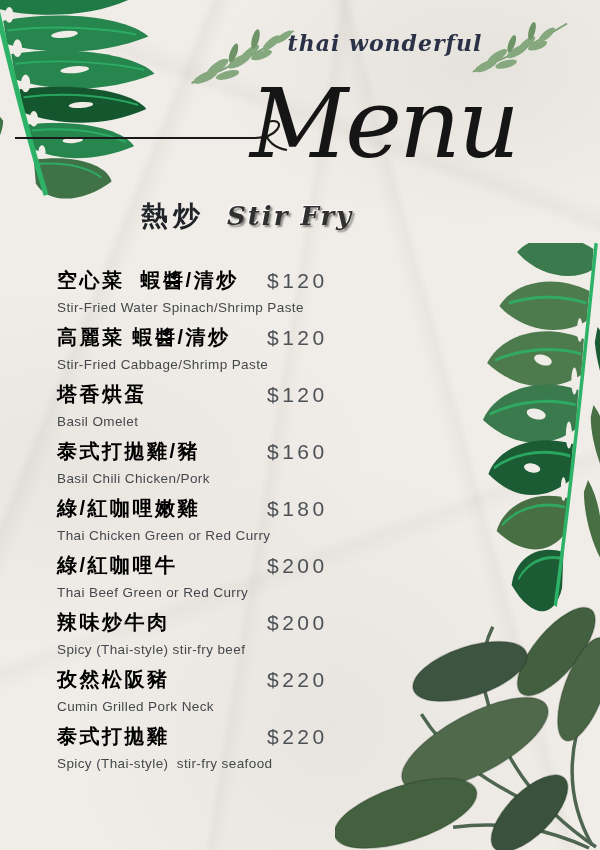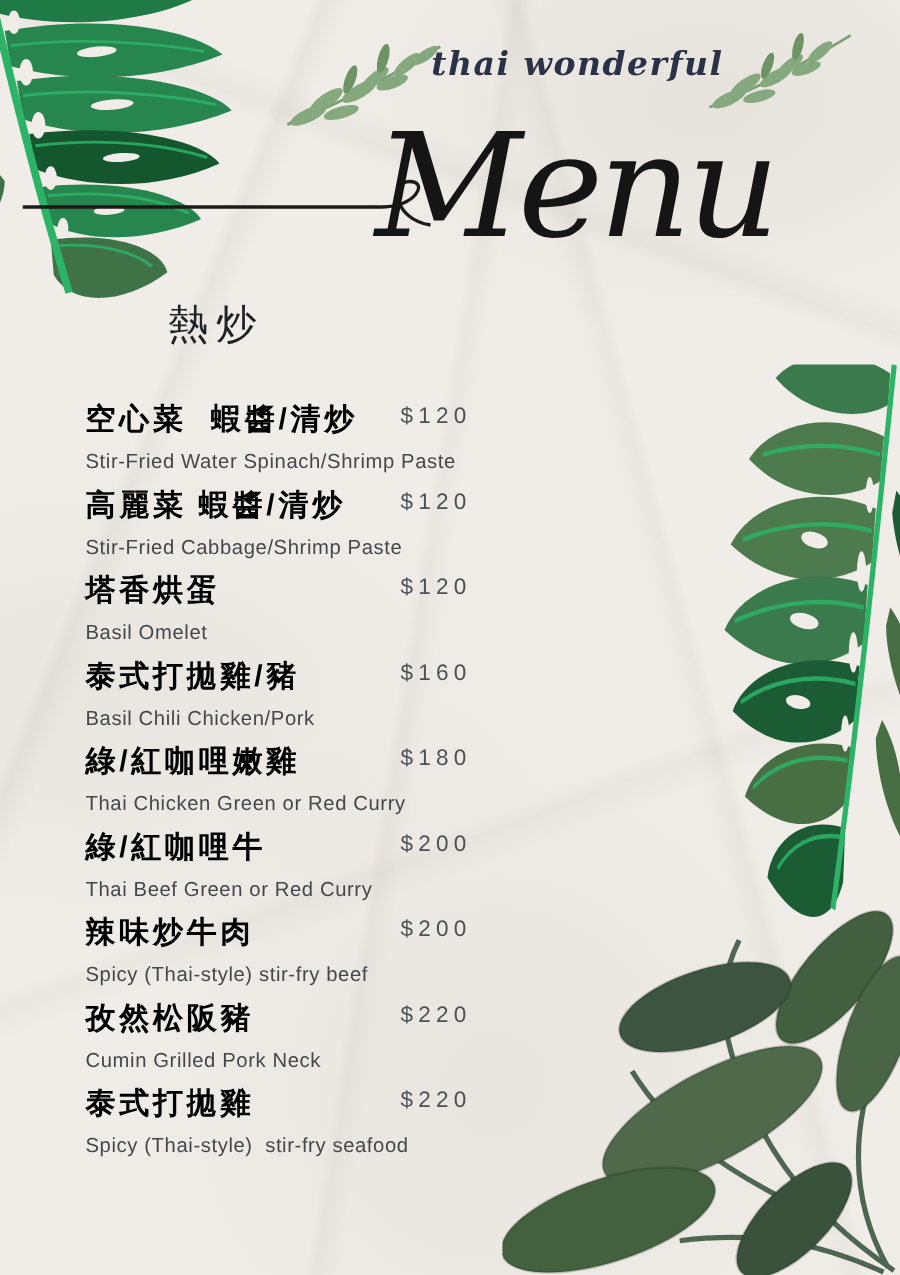--- a/index.html
+++ b/index.html
@@ -23,30 +23,30 @@
   .brand{left:280px;top:30px;width:210px;text-align:center;
     font-family:"DejaVu Serif","Liberation Serif",serif;font-style:italic;font-weight:bold;
     font-size:22px;color:#2b3147;letter-spacing:1px;z-index:3;}
   
   .menu-title{left:250px;top:64px;z-index:3;
     font-family:"DejaVu Serif","Liberation Serif",serif;font-style:italic;
     font-size:96px;line-height:120px;color:#151515;letter-spacing:-3px;}
   .flourish{left:15px;top:118px;z-index:3;}
   
   .section{left:112px;top:198px;z-index:3;display:flex;align-items:baseline;gap:22px;}
-  .section .zh{font-size:27px;font-weight:normal;color:#1f2226;letter-spacing:5px;}
+  .section .zh{font-size:27px;font-weight:bold;color:#1f2226;letter-spacing:5px;margin-left:29px;}
   .section .en{font-family:"DejaVu Serif","Liberation Serif",serif;font-style:italic;font-weight:bold;
     font-size:26px;color:#303030;letter-spacing:2px;
     text-shadow:-1px -1px 0 rgba(255,255,255,.85), 2px 2px 2px rgba(0,0,0,.45);}
   
   .items{left:57px;top:268px;width:340px;z-index:3;}
   .row{position:relative;margin-bottom:9px;}
   .row .zh{font-size:20px;line-height:24px;font-weight:bold;color:#000000;
     letter-spacing:2.5px;white-space:pre-wrap;}
-  .row .price{position:absolute;left:210px;top:1px;font-size:15px;color:#4c5156;
+  .row .price{position:absolute;left:210px;top:1px;font-size:21px;color:#4c5156;
     letter-spacing:3.5px;font-weight:400;text-align:right;}
   .row .en{font-size:13.5px;line-height:17px;margin-top:7px;color:#44484c;
     letter-spacing:.4px;white-space:pre-wrap;}
   svg{display:block;}
   .z1{z-index:1;} .z2{z-index:2;}
 </style>
 </head>
 <body>
 
 <div class="paper"></div>
@@ -174,20 +174,21 @@
 <div class="abs brand">thai wonderful</div>
 
 <svg class="abs flourish" width="290" height="44" viewBox="0 0 290 44">
   <path d="M0,20 H240 C262,20 271,3 258,3 C245,3 247,28 272,32" stroke="#1a1a1a" stroke-width="2.2" fill="none"></path>
 </svg>
 
 <div class="abs menu-title">Menu</div>
 
 <div class="abs section">
   <span class="zh">熱炒</span>
+  <span class="en">Stir Fry</span>
 </div>
 
 <div class="abs items">
   <div class="row">
     <div class="zh">空心菜  蝦醬/清炒</div>
     <div class="price">$120</div>
     <div class="en">Stir-Fried Water Spinach/Shrimp Paste</div>
   </div>
   <div class="row">
     <div class="zh">高麗菜 蝦醬/清炒</div>

